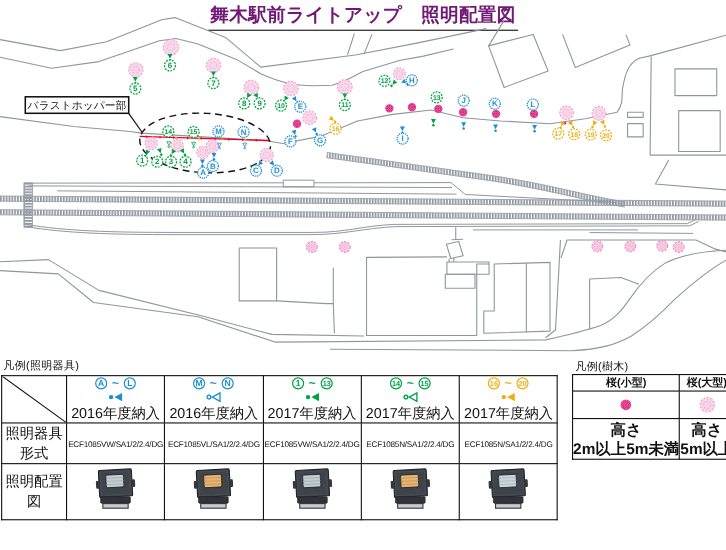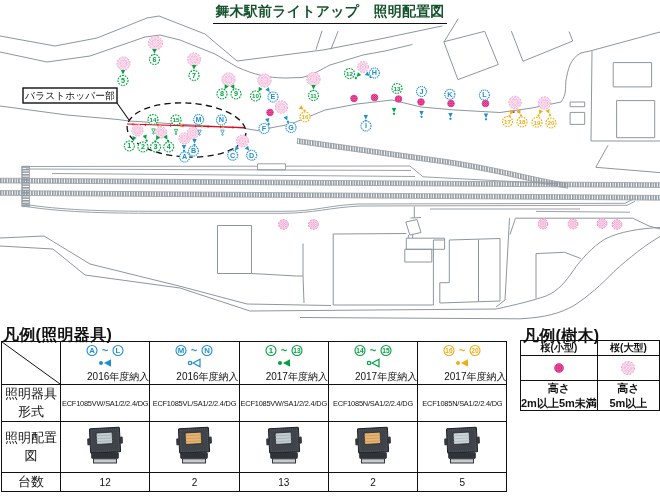--- a/index.html
+++ b/index.html
@@ -1,44 +1,44 @@
 <!DOCTYPE html>
 <html lang="ja"><head><meta charset="utf-8">
 <style>
 html,body{margin:0;padding:0;}
 body{width:660px;height:500px;position:relative;background:#fff;overflow:hidden;
  font-family:"Liberation Sans",sans-serif;-webkit-font-smoothing:antialiased;}
 #title{position:absolute;left:0;top:2px;width:660px;text-align:center;}
-#title span{display:inline-block;font-size:14px;font-weight:bold;letter-spacing:0.2px;
- border-bottom:1.5px solid #111;padding:0 2px 1.5px 2px;color:#14532d;}
-.ttl{position:absolute;font-size:16px;font-weight:bold;color:#111;letter-spacing:0.3px;}
+#title span{display:inline-block;font-size:17px;font-weight:bold;letter-spacing:0.2px;
+ border-bottom:1.5px solid #111;padding:0 2px 1.5px 2px;color:#701a75;}
+.ttl{position:absolute;font-size:10px;font-weight:normal;color:#111;letter-spacing:0.3px;}
 table{border-collapse:collapse;table-layout:fixed;}
 #t1{position:absolute;left:1px;top:341px;border:1.6px solid #111;}
 #t1 td{border:1px solid #111;text-align:center;vertical-align:middle;padding:0;color:#111;overflow:hidden;}
 #t1 .lab{font-size:13px;}
 #t1 .r1 td{height:41px;}
 #t1 .r2 td{height:16px;}
 #t1 .r3 td{height:50px;}
 #t1 .r4 td{height:14.5px;}
 #t1 .r5 td{height:15.2px;}
 #t1 .r6 td{height:14px;}
 #t1 .hd{font-size:9.3px;line-height:1;}
 #t1 .hd svg{display:block;margin:0 auto;}
 #t1 .hd .yr{margin-top:2px;}
 #t1 .model{font-size:7.4px;letter-spacing:-0.2px;}
 #t1 .v{font-size:10px;}
-#t1 .yr{font-size:10px;margin-top:0px;text-align:right;}
+#t1 .yr{font-size:13px;margin-top:0px;}
 #t1 .hwrap{line-height:1.1;}
 #t1 .diag{padding:0;}
 #t1 .diag svg{display:block;}
 #t2{position:absolute;left:520px;top:340px;border:1.6px solid #111;}
 #t2 td{border:1.4px solid #111;text-align:center;vertical-align:middle;padding:0;color:#111;}
 #t2 .h td{height:13px;font-size:10px;font-weight:bold;}
 #t2 .s td{height:24px;}
-#t2 .x td{height:29px;font-size:11px;font-weight:bold;line-height:1.3;white-space:nowrap;}
+#t2 .x td{height:29px;font-size:14px;font-weight:bold;line-height:1.3;white-space:nowrap;}
 #t2 svg{display:block;margin:0 auto;}
 </style></head>
 <body>
 
 <div id="title"><span>舞木駅前ライトアップ　照明配置図</span></div>
 
 <svg width="660" height="500" viewBox="0 0 660 500" font-family="&quot;Liberation Sans&quot;,sans-serif" style="position:absolute;left:0;top:0">
 <defs>
       <pattern id="rt" width="2.6" height="6" patternUnits="userSpaceOnUse">
         <rect width="1.55" height="6" fill="#8d959d"></rect>
@@ -898,28 +898,20 @@
                 <line x1="13.5" y1="13.3" x2="29.5" y2="13.3"></line>
                 <line x1="13.5" y1="16.2" x2="29.5" y2="16.2"></line>
               </g>
               <rect x="4.2" y="12.5" width="3" height="7" rx="1" fill="#34373c"></rect>
               <rect x="36.8" y="12.5" width="3" height="7" rx="1" fill="#34373c"></rect>
             </g>
             <rect x="8.5" y="27.5" width="27" height="6" rx="1" fill="#303338" stroke="#1f2226" stroke-width="0.6"></rect>
             <rect x="10.5" y="33.8" width="23" height="4.2" fill="#c6cbd0" stroke="#33363b" stroke-width="1"></rect>
           </svg></td>
       </tr>
-<tr class="r6">
-        <td class="lab">台数</td>
-        <td class="v">12</td>
-        <td class="v">2</td>
-        <td class="v">13</td>
-        <td class="v">2</td>
-        <td class="v">5</td>
-      </tr>
 </tbody>
   </table>
 
 <div class="ttl" style="left:523px;top:325.5px;">凡例(樹木)</div>
 
 <table id="t2">
 <colgroup>
       <col style="width:67px">
       <col style="width:67px">
     </colgroup>

